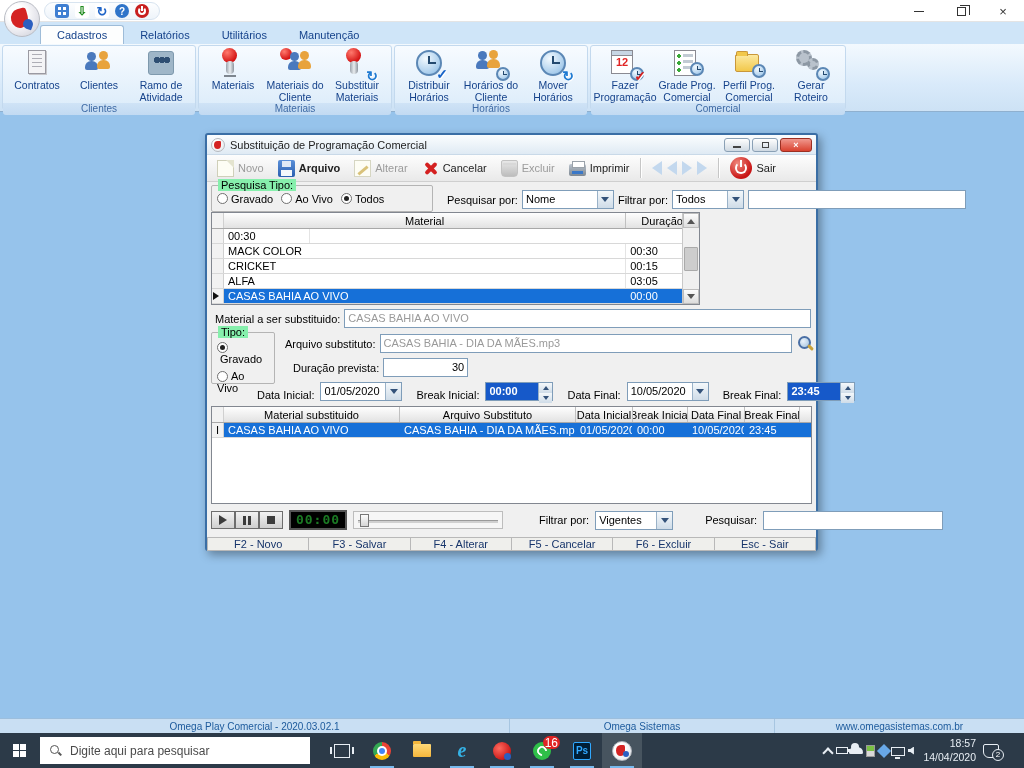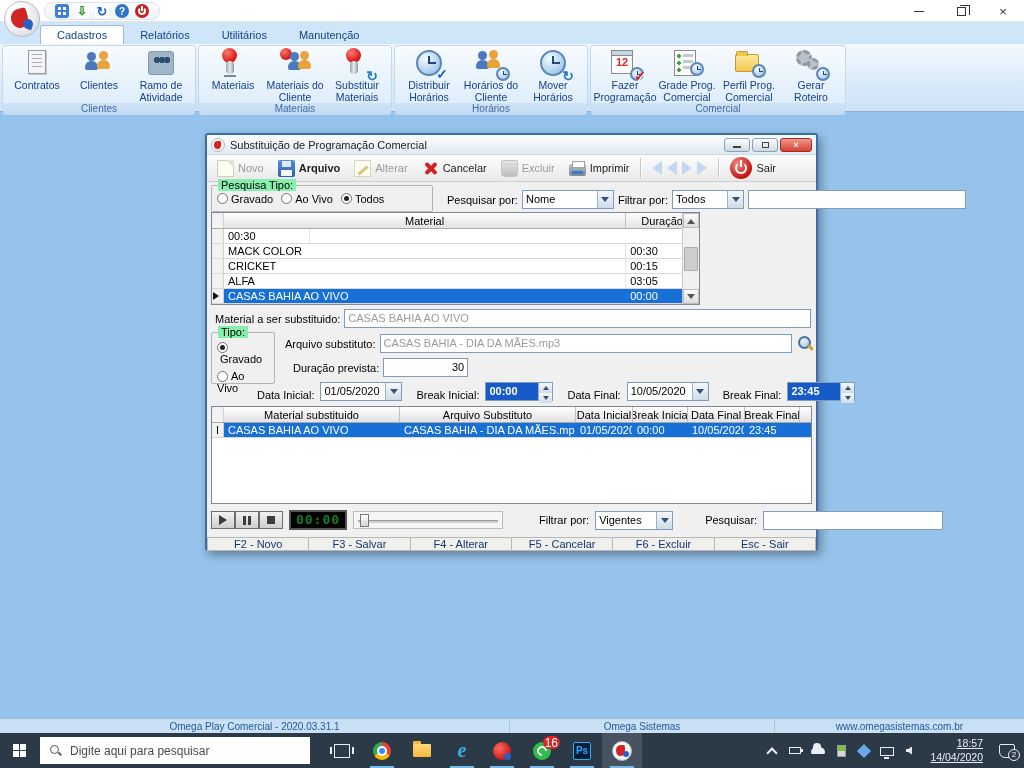--- a/index.html
+++ b/index.html
@@ -186,21 +186,21 @@
   .ie{color:#35b2e5;font-size:20px;font-style:italic;font-family:"Liberation Serif",serif;font-weight:bold;}
   .redswirl{width:18px;height:18px;border-radius:50%;background:radial-gradient(circle at 35% 35%,#ff6a5e,#cc1a1a 70%);position:relative;}
   .redswirl::after{content:"";position:absolute;right:0;bottom:0;width:7px;height:7px;border-radius:50%;background:#2b5fc0;}
   .wapp{width:18px;height:18px;border-radius:50%;background:#2fbf49;position:relative;}
   .wapp::before{content:"";position:absolute;inset:4px;border:2px solid #fff;border-radius:50%;border-bottom-color:transparent;transform:rotate(-45deg);}
   .badge{position:absolute;top:3px;right:2px;min-width:13px;height:13px;border-radius:7px;background:#e02424;color:#fff;font-size:12px;display:flex;align-items:center;justify-content:center;padding:0 2px;}
   .psq{width:18px;height:18px;background:#001e36;color:#31a8ff;font-size:10px;font-weight:bold;display:flex;align-items:center;justify-content:center;border:1px solid #31a8ff;border-radius:2px;}
   .omega{width:20px;height:20px;border-radius:50%;background:radial-gradient(circle at 35% 35%,#fff 0 30%,#dfe3e8);position:relative;border:1px solid #b5b9bf;}
   .omega::before{content:"";position:absolute;left:3px;top:3px;width:9px;height:11px;border-radius:60% 20% 60% 60%;background:#d42323;}
   .omega::after{content:"";position:absolute;right:2px;bottom:3px;width:6px;height:6px;border-radius:50%;background:#2b5fc0;}
-  #tray{margin-left:auto;display:flex;align-items:center;gap:9px;padding-right:6px;text-decoration:underline;}
+  #tray{margin-left:auto;display:flex;align-items:center;padding-right:22px;}
   .trico{width:14px;height:14px;display:flex;align-items:center;justify-content:center;font-size:11px;color:#e8eef4;position:relative;}
   .chev{width:8px;height:8px;border-left:2px solid #e8eef4;border-top:2px solid #e8eef4;transform:rotate(45deg);margin-top:4px;}
   .batt{width:12px;height:7px;border:1px solid #e8eef4;position:relative;}
   .batt::after{content:"";position:absolute;right:-3px;top:1px;width:2px;height:3px;background:#e8eef4;}
   .cloudic{width:14px;height:7px;background:#e8eef4;border-radius:7px 7px 2px 2px;position:relative;}
   .cloudic::before{content:"";position:absolute;left:2px;top:-4px;width:8px;height:8px;background:#e8eef4;border-radius:50%;}
   .greenic{width:9px;height:12px;background:linear-gradient(#79c043 50%,#d8d8d8 50%);border:1px solid #9a9a9a;}
   .dropbox{width:10px;height:10px;background:#68a8e8;transform:rotate(45deg);}
   .netic{width:14px;height:9px;border:1.5px solid #e8eef4;position:relative;margin-top:2px;}
   .netic::after{content:"";position:absolute;left:3px;bottom:-4px;width:5px;height:2px;background:#e8eef4;}
@@ -603,21 +603,21 @@
         <div class="fkey">F3 - Salvar</div>
         <div class="fkey">F4 - Alterar</div>
         <div class="fkey">F5 - Cancelar</div>
         <div class="fkey">F6 - Excluir</div>
         <div class="fkey">Esc - Sair</div>
       </div>
     </div>
   </div>
 
   <div id="statusbar">
-    <div class="sec" style="width:510px;">Omega Play Comercial - 2020.03.31.1</div>
+    <div class="sec" style="width:510px;">Omega Play Comercial - 2020.03.02.1</div>
     <div class="sec" style="width:265px;">Omega Sistemas</div>
     <div class="sec" style="flex:1;border-right:none;">www.omegasistemas.com.br</div>
   </div>
 
   <div id="taskbar">
     <div id="startbtn">
         <span class="winlogo">
           <i></i>
           <i></i>
           <i></i>

